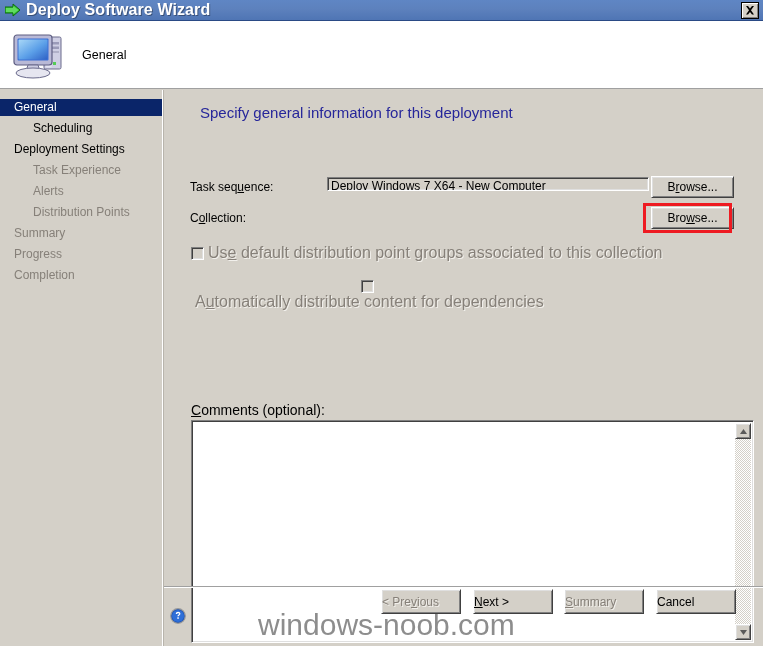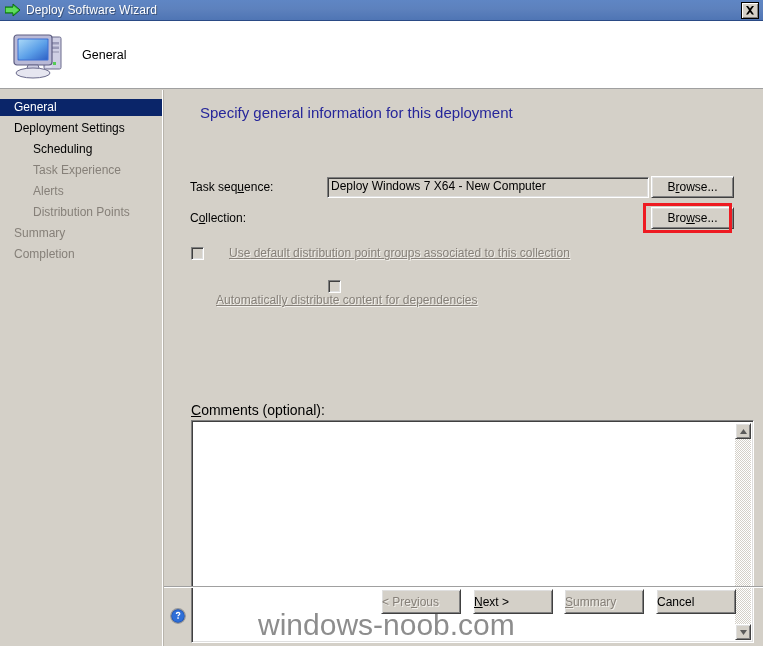--- a/index.html
+++ b/index.html
@@ -36,22 +36,22 @@
   .title-arrow {
     width: 16px;
     height: 14px;
     margin-left: 5px;
     margin-right: 5px;
     flex: none;
     display: block;
   }
   #title-text {
     color: #ffffff;
-    font-size: 12px;
-    font-weight: normal;
+    font-size: 16px;
+    font-weight: bold;
     letter-spacing: 0.1px;
     text-shadow: 1px 1px 0 rgba(0,0,0,0.35);
     white-space: nowrap;
   }
   #close-btn {
     position: absolute;
     right: 4px;
     top: 2px;
     width: 18px;
     height: 17px;
@@ -175,21 +175,21 @@
     font-size: 12px;
     color: #000000;
     white-space: nowrap;
     text-align: center;
   }
   .field-input {
     position: absolute;
     left: 163px;
     top: 0px;
     width: 322px;
-    height: 21px;
+    height: 14px;
     background: #d4d0c8;
     border: 1px solid;
     border-color: #808080 #ffffff #ffffff #808080;
     box-shadow: inset 1px 1px 0 #404040, inset -1px -1px 0 #dfdfdf;
     box-sizing: border-box;
     font-size: 12px;
     color: #000000;
     line-height: 17px;
     padding-left: 3px;
     overflow: hidden;
@@ -240,26 +240,25 @@
     width: 13px;
     height: 13px;
     background: #d4d0c8;
     border: 1px solid;
     border-color: #808080 #ffffff #ffffff #808080;
     box-shadow: inset 1px 1px 0 #404040, inset -1px -1px 0 #dfdfdf;
     box-sizing: border-box;
     flex: none;
   }
   .cb-label {
-    font-size: 12px;
+    font-size: 16px;
     color: #868079;
-    margin-left: 25px;
+    margin-left: 4px;
     white-space: nowrap;
     text-shadow: 1px 1px 0 #f2f0ec;
-    text-decoration: underline;
   }
 
   #comments-label {
     position: absolute;
     left: 27px;
     top: 312px;
     font-size: 14px;
     color: #000000;
   }
 
@@ -416,26 +415,27 @@
       <rect x="10.5" y="10.5" width="29" height="20" rx="1" fill="url(#scr)"></rect>
 
       <path d="M20,36 L30,36 L32,42 L18,42 Z" fill="#cdcde2" stroke="#6b6b8c" stroke-width="1"></path>
       <ellipse cx="25" cy="44" rx="17" ry="5" fill="#e6e6f0" stroke="#6b6b8c" stroke-width="1"></ellipse>
     </svg>
     <span id="header-title">General</span>
   </div>
 
   <div id="sidebar">
     <div class="nav-item selected">General</div>
+    <div class="nav-item indent">Scheduling</div>
     <div class="nav-item">Deployment Settings</div>
-    <div class="nav-item indent">Scheduling</div>
     <div class="nav-item indent dim">Task Experience</div>
     <div class="nav-item indent dim">Alerts</div>
     <div class="nav-item indent dim">Distribution Points</div>
     <div class="nav-item dim">Summary</div>
+    <div class="nav-item dim">Progress</div>
     <div class="nav-item dim">Completion</div>
   </div>
   <div id="sidebar-divider"></div>
   <div id="sidebar-divider2"></div>
 
   <div id="content">
 
     <div id="page-heading">Specify general information for this deployment</div>
 
     <div class="field-row" style="top:87px;">

